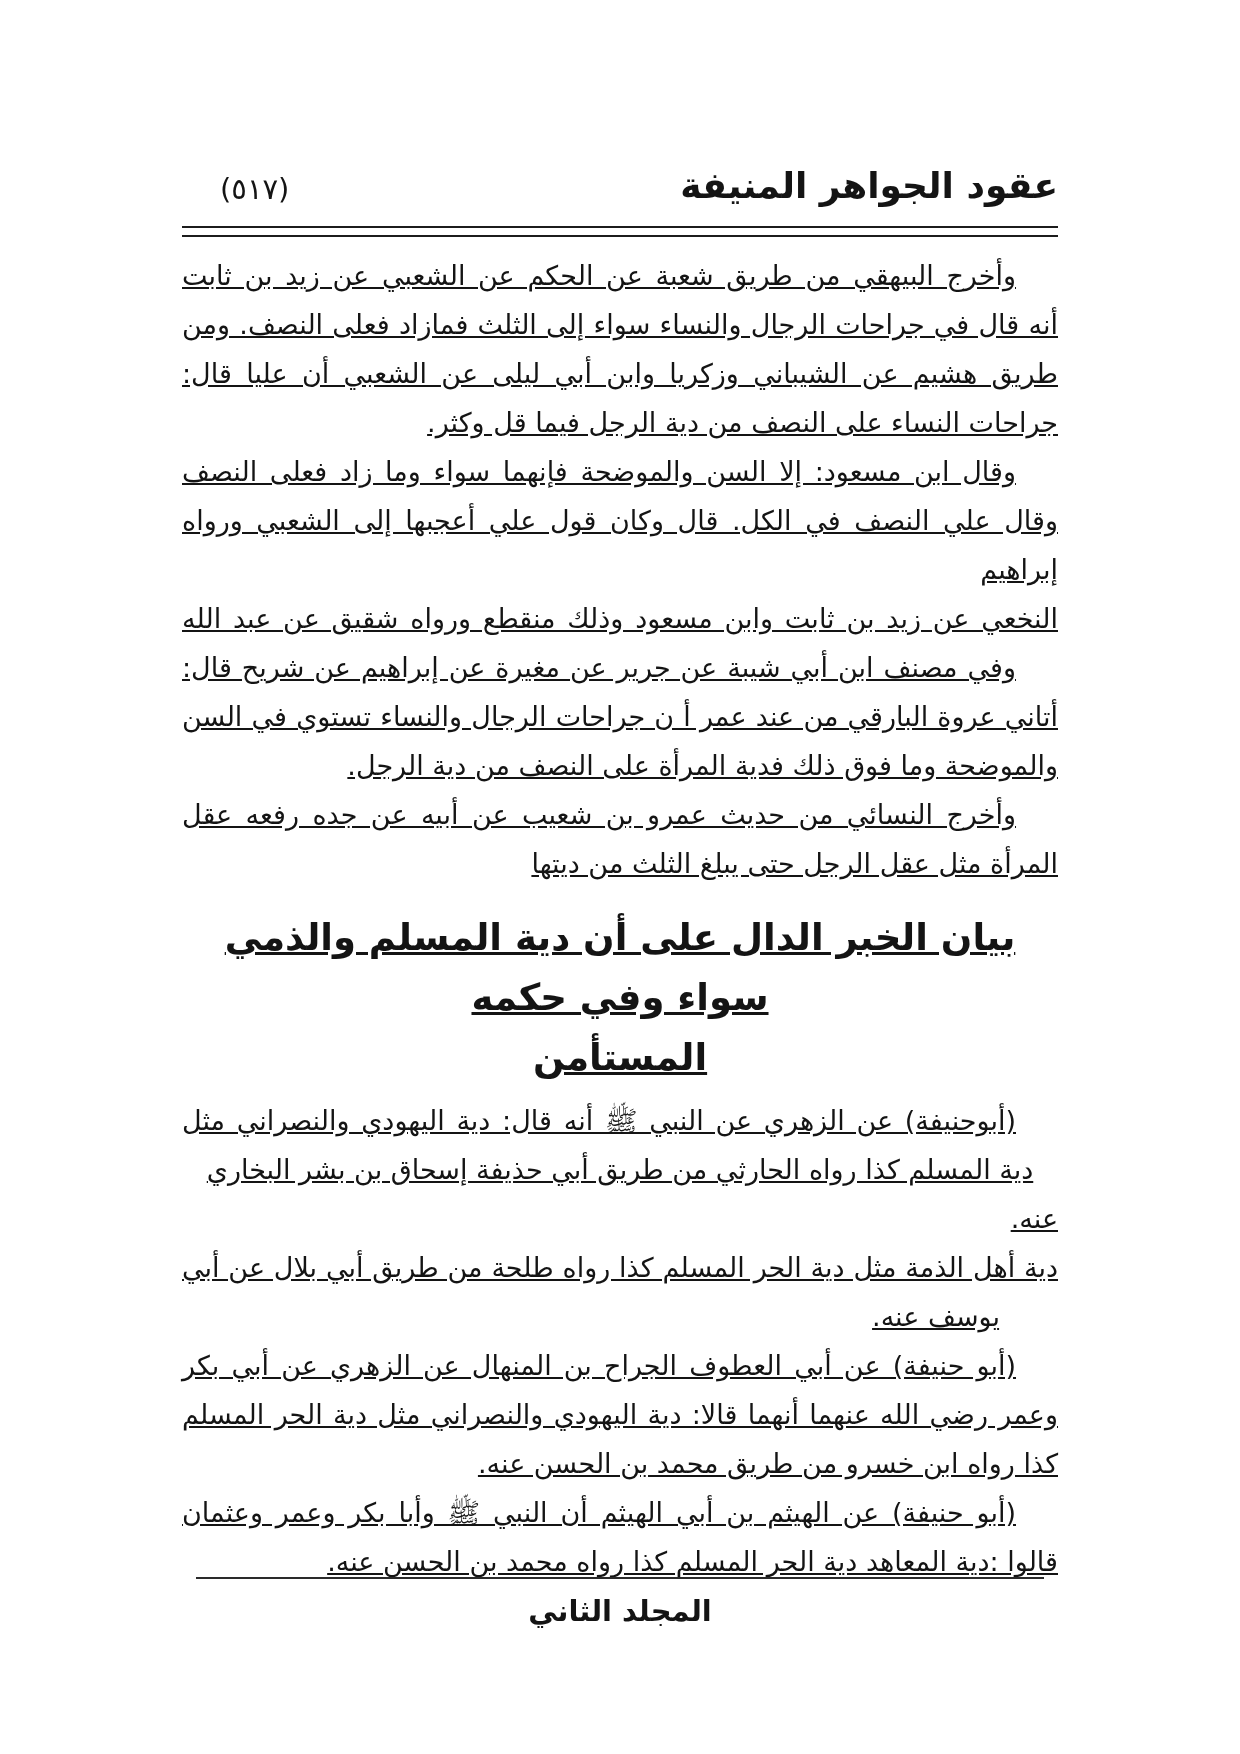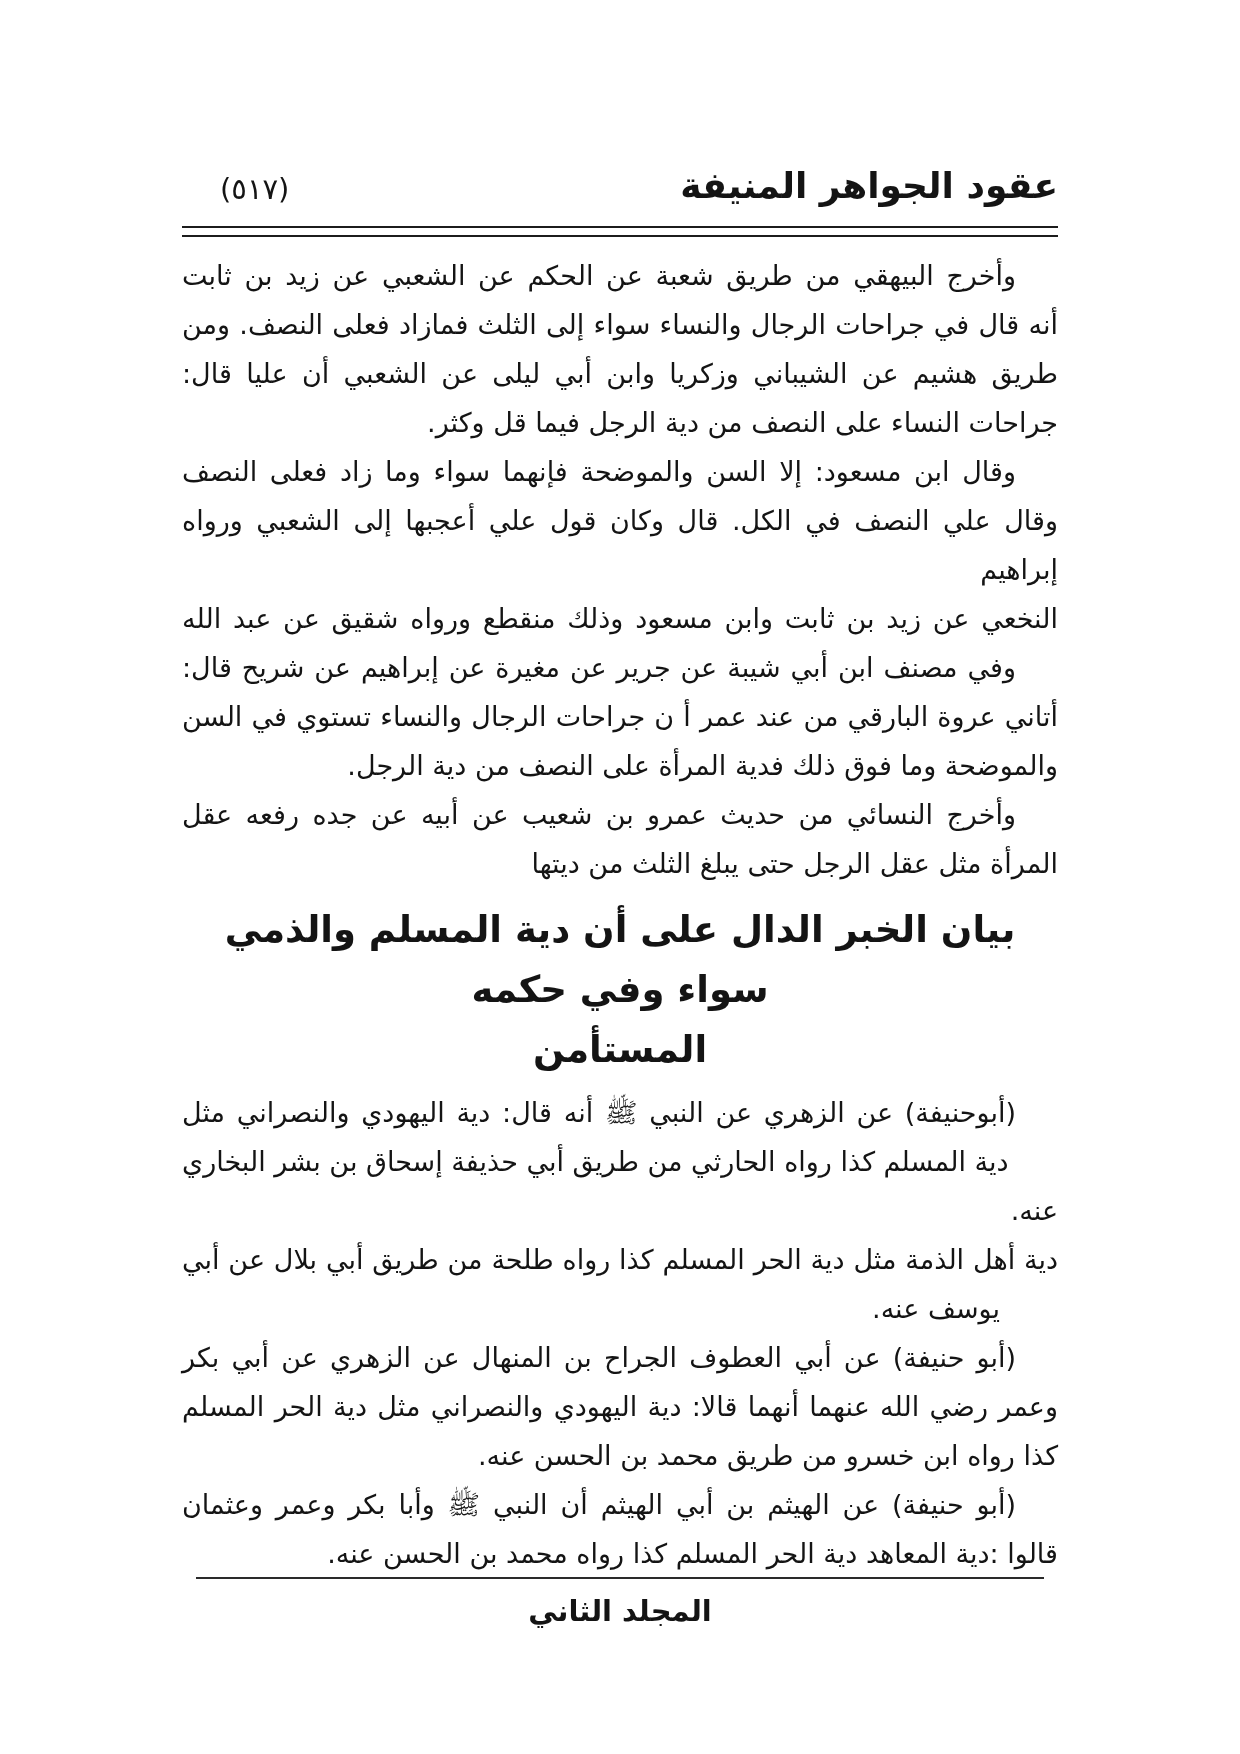--- a/index.html
+++ b/index.html
@@ -40,33 +40,34 @@
   
   .body-block{
     margin-top:14px;
     font-size:27px;
   }
   .ln{
     line-height:49px;
     text-align:justify;
     text-align-last:justify;
     white-space:normal;
+    text-decoration:underline;
   }
   .ln.first{ padding-right:42px; }
-  .ln.last{ text-align:left; text-align-last:right; }
+  .ln.last{ text-align:center; text-align-last:right; }
   .ln.last-indent{ text-align:right; text-align-last:right; padding-right:58px; }
   .ln.heading1,.ln.heading2{
     font-weight:bold;
     font-size:37px;
     line-height:60px;
     text-align:center;
     text-align-last:center;
     padding-right:0;
   }
-  .ln.heading1{ margin-top:12px; }
+  .ln.heading1{ margin-top:20px; }
   .ln.heading2{ margin-bottom:8px; }
   
   .ftr{
     position:absolute;
     left:182px;right:182px;top:1577px;
   }
   .ftr-rule{
     height:0;
     border-top:2px solid #2a2a2a;
     margin:0 14px;

